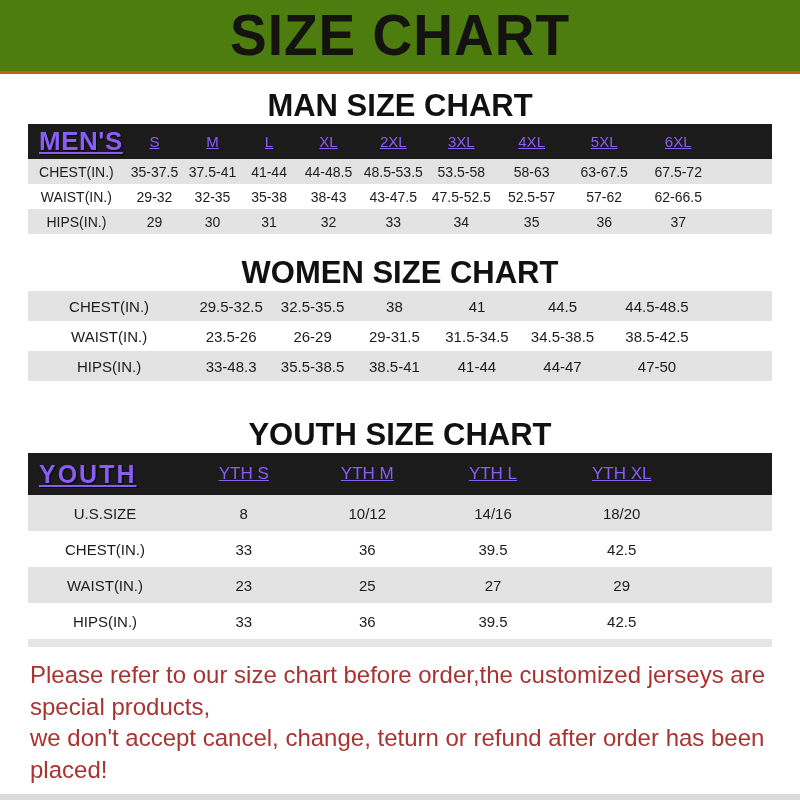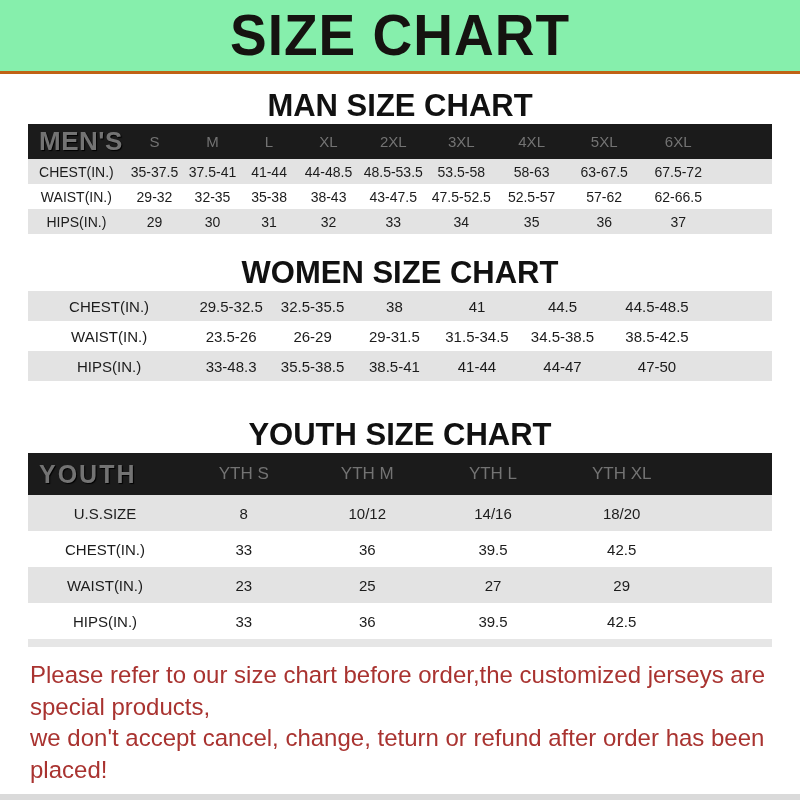--- a/index.html
+++ b/index.html
@@ -2,21 +2,21 @@
 <html><head>
 <meta charset="utf-8">
 <style>
   html,body{margin:0;padding:0;}
   body{
     width:800px;height:800px;position:relative;background:#ffffff;
     font-family:"Liberation Sans",sans-serif;color:#1c1c1c;overflow:hidden;
   }
   
   .banner{
-    height:71px;background:#86efac;border-bottom:3px solid #C06214;
+    height:71px;background:#4d7c0f;border-bottom:3px solid #C06214;
     display:flex;align-items:center;justify-content:center;
   }
   .banner-title{
     font-size:55px;font-weight:bold;color:#151310;letter-spacing:1px;
     transform:scaleY(1.06);line-height:1;
   }
   
   .section-heading{
     margin:0;text-align:center;font-size:31px;font-weight:bold;color:#111;
     letter-spacing:0;line-height:36px;height:36px;transform:scaleY(1.04);
@@ -24,21 +24,21 @@
   .heading-man{margin-top:14px;}
   .heading-women{margin-top:21px;}
   .heading-youth{margin-top:36px;}
   
   table.size-table{
     width:744px;margin:0 auto;border-collapse:collapse;table-layout:fixed;
   }
   .size-table th,.size-table td{
     padding:0;text-align:center;white-space:nowrap;overflow:visible;
   }
-  tr.bar th{background:#1B1B1B;color:#737373;font-weight:normal;}
+  tr.bar th{background:#1B1B1B;color:#8b5cf6;font-weight:normal;text-decoration:underline;}
   tr.bar .group{
     text-align:left;padding-left:11px;font-weight:bold;letter-spacing:.5px;
     text-shadow:1px 1px 1px #000;
   }
   .men-table{margin-top:13px;}
   .men-table tr.bar th{height:35px;font-size:15px;}
   .men-table tr.bar .group{font-size:26px;}
   .men-table td{height:25px;font-size:14px;}
   .women-table{margin-top:16px;}
   .women-table tr.bar th{height:46px;font-size:17px;}

